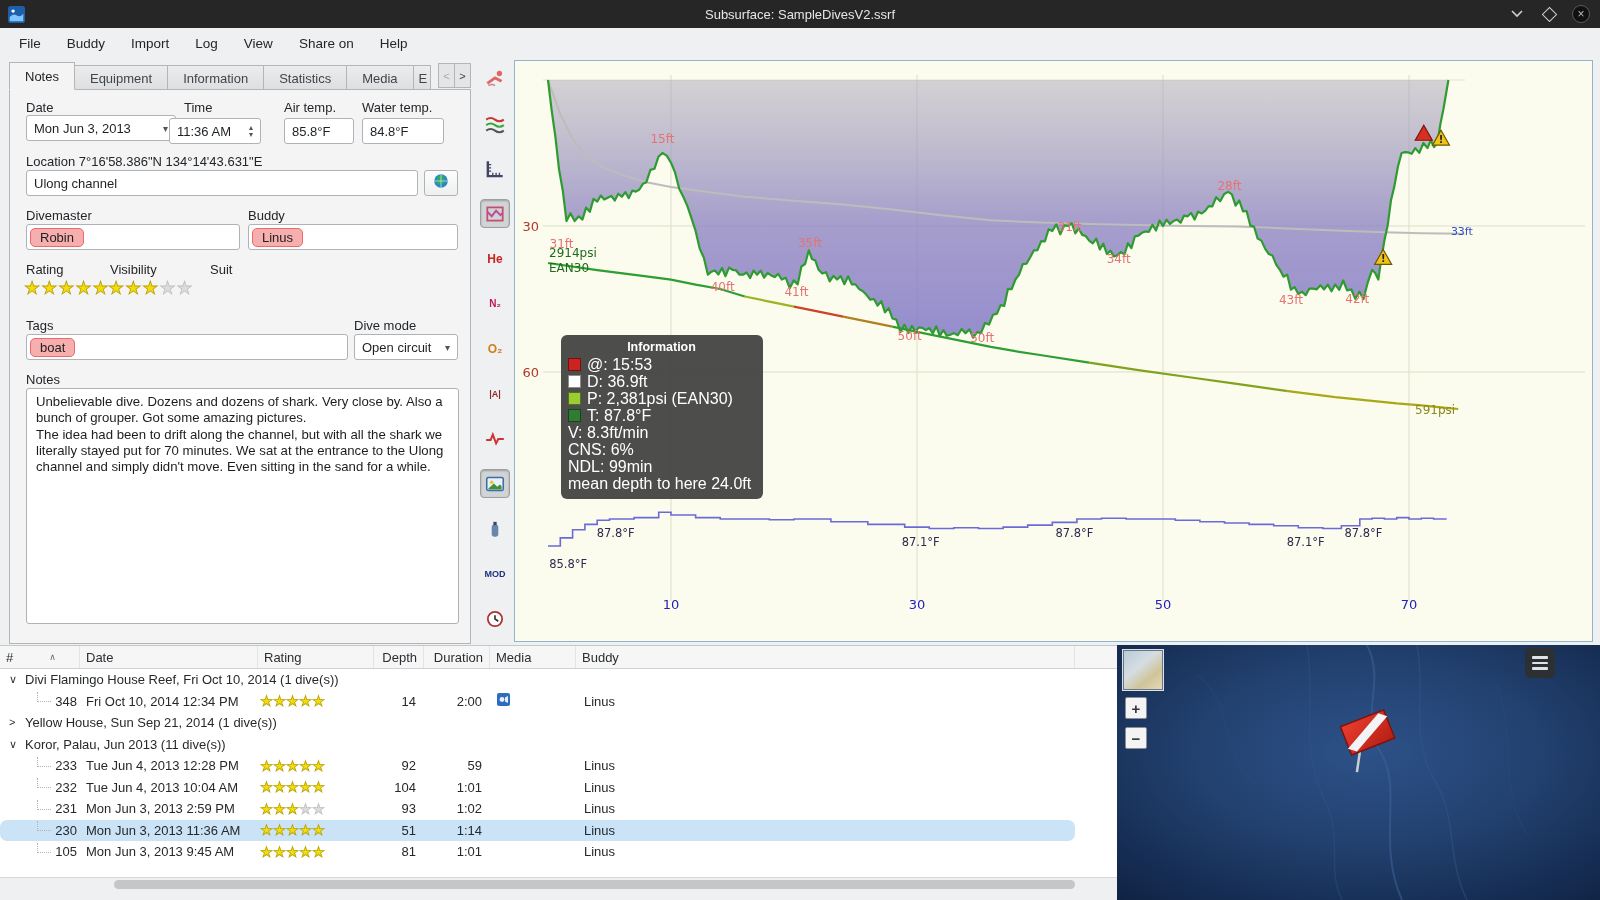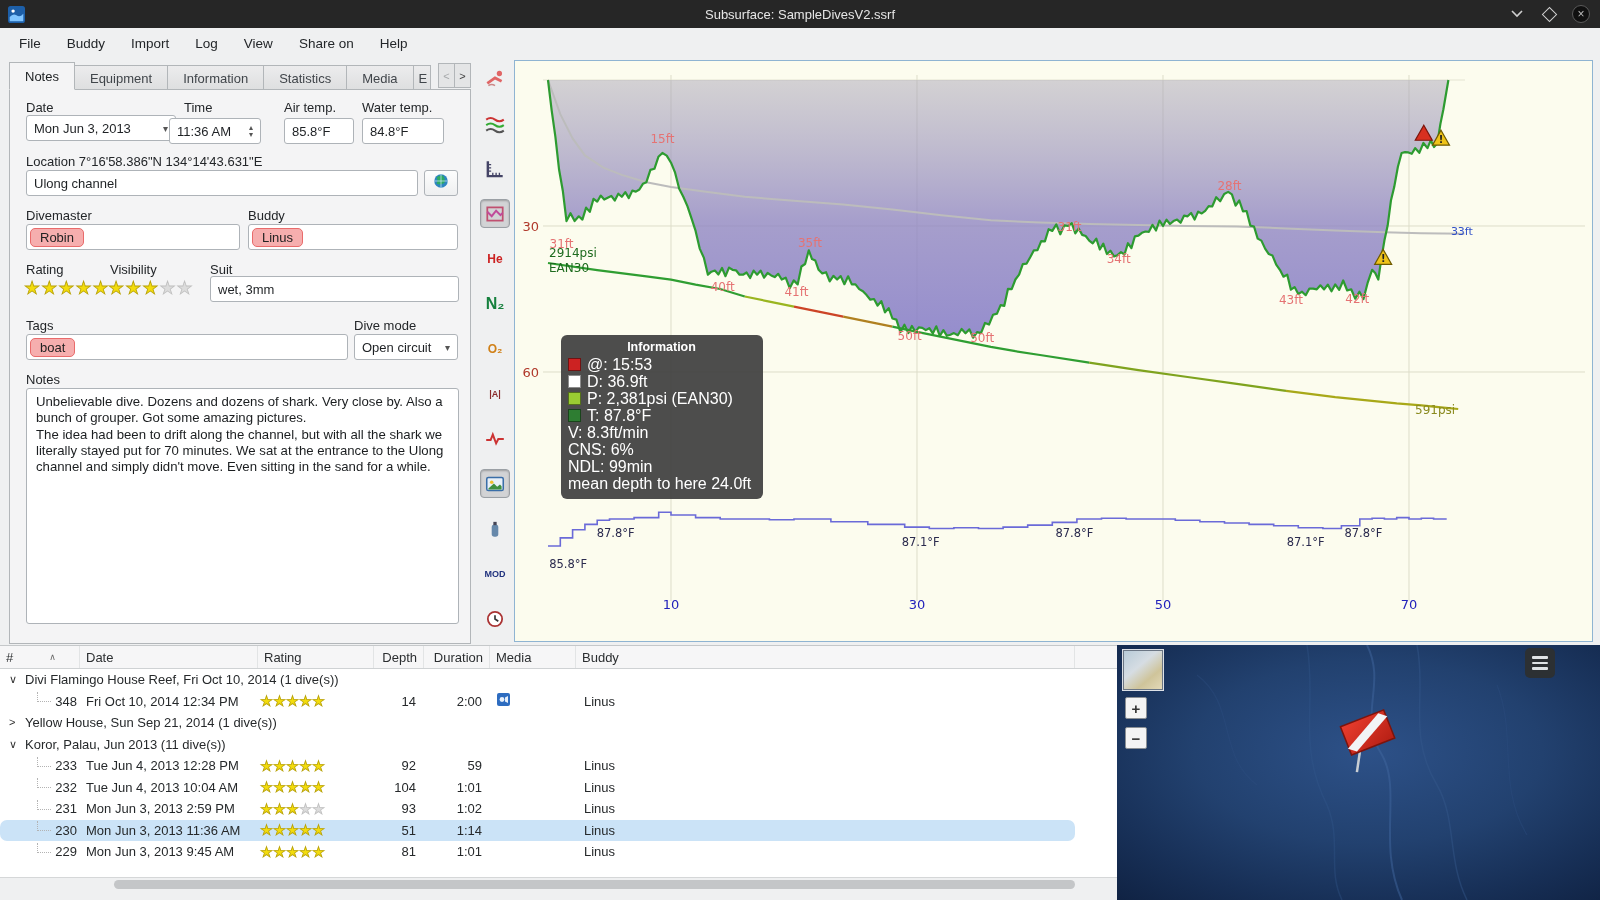--- a/index.html
+++ b/index.html
@@ -221,23 +221,20 @@
         <span class="star-f">★</span>
         <span class="star-f">★</span>
       </div>
     <div class="stars" id="visibility-stars" style="left:98px;top:189px">
         <span class="star-f">★</span>
         <span class="star-f">★</span>
         <span class="star-f">★</span>
         <span class="star-e">★</span>
         <span class="star-e">★</span>
       </div>
-    <div class="field" style="left:200px;top:186px;width:249px">
-      <span>wet, 3mm</span>
-    </div>
 
     <div class="flabel" style="left:16px;top:228px">Tags</div>
     <div class="flabel" style="left:344px;top:228px">Dive mode</div>
     <div class="field tagfield" style="left:16px;top:244px;width:322px">
       <span class="chip">boat</span>
     </div>
     <div class="field" style="left:344px;top:244px;width:104px">
       <span>Open circuit</span>
         <span class="carrow">▾</span>
     </div>
@@ -268,21 +265,21 @@
           <path d="M3.5 6 h3 M3.5 9 h3 M3.5 12 h3 M8 16.5 v-3 M11 16.5 v-3 M14 16.5 v-3" stroke="#446" stroke-width="1.2"></path>
         </svg>
       </div>
       <div class="vtb active">
         <svg viewBox="0 0 20 20">
           <rect x="3" y="4" width="14" height="12" fill="none" stroke="#c05070" stroke-width="1.6"></rect>
           <path d="M3 8 L7 12 L11 7 L15 11 L17 9" stroke="#c04a9a" stroke-width="1.8" fill="none"></path>
         </svg>
       </div>
       <div class="vtb" style="color: rgb(204, 34, 34); font-size: 12px;">He</div>
-      <div class="vtb" style="color: #15803d; font-size: 16px;">N₂</div>
+      <div class="vtb" style="color: #be185d; font-size: 10px;">N₂</div>
       <div class="vtb" style="color: rgb(208, 128, 24); font-size: 12px;">O₂</div>
       <div class="vtb" style="color: rgb(138, 42, 42); font-size: 9px;">|A|</div>
       <div class="vtb">
         <svg viewBox="0 0 20 20">
           <path d="M2 11 h4 l2-5 3 8 2-4 h5" stroke="#c33" stroke-width="1.8" fill="none"></path>
         </svg>
       </div>
       <div class="vtb active">
         <svg viewBox="0 0 20 20">
           <rect x="2.5" y="4" width="15" height="12" rx="1.5" fill="#e8f0f8" stroke="#3a6ea8" stroke-width="1.4"></rect>
@@ -529,21 +526,21 @@
             <span class="star-f">★</span>
           </div>
           <div class="c-r">51</div>
           <div class="c-r">1:14</div>
           <div class="c-media"></div>
           <div class="c-buddy">Linus</div>
         </div>
         <div class="dlrow dive">
           <div class="numcell">
             <span class="guide"></span>
-            <span>229</span>
+            <span>105</span>
           </div>
           <div class="c-date">Mon Jun 3, 2013 9:45 AM</div>
           <div class="lstars">
             <span class="star-f">★</span>
             <span class="star-f">★</span>
             <span class="star-f">★</span>
             <span class="star-f">★</span>
             <span class="star-f">★</span>
           </div>
           <div class="c-r">81</div>

